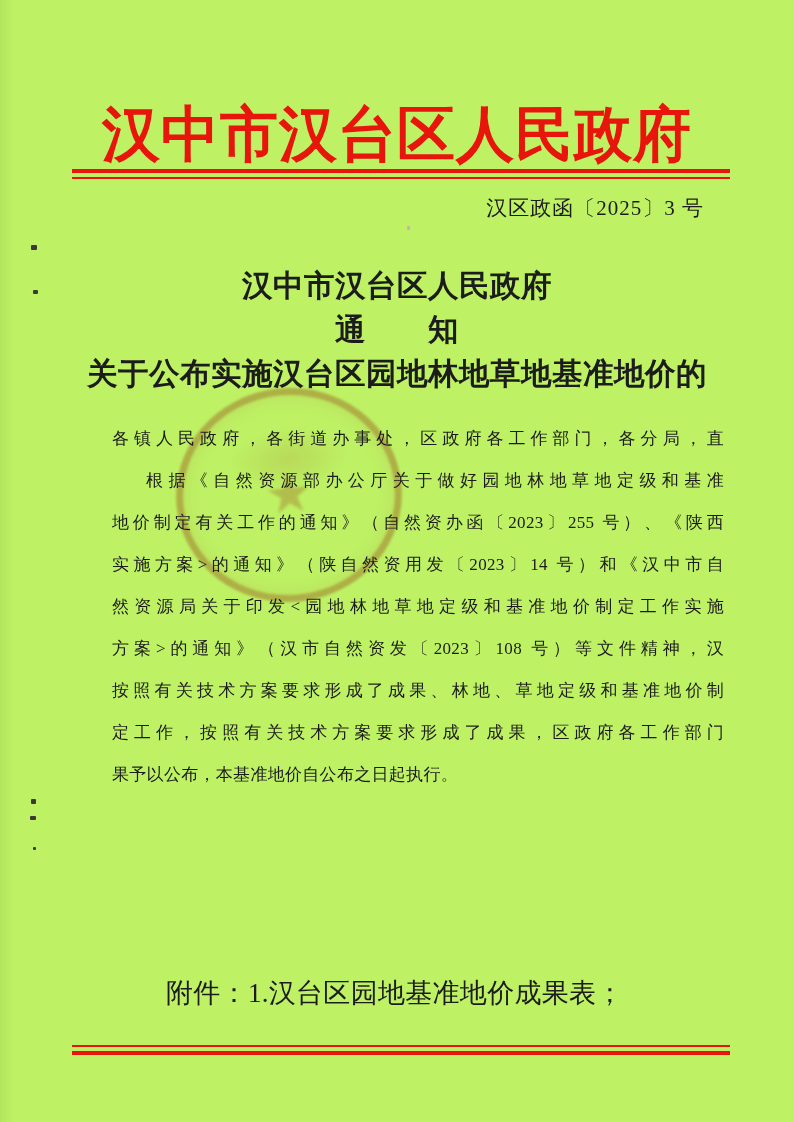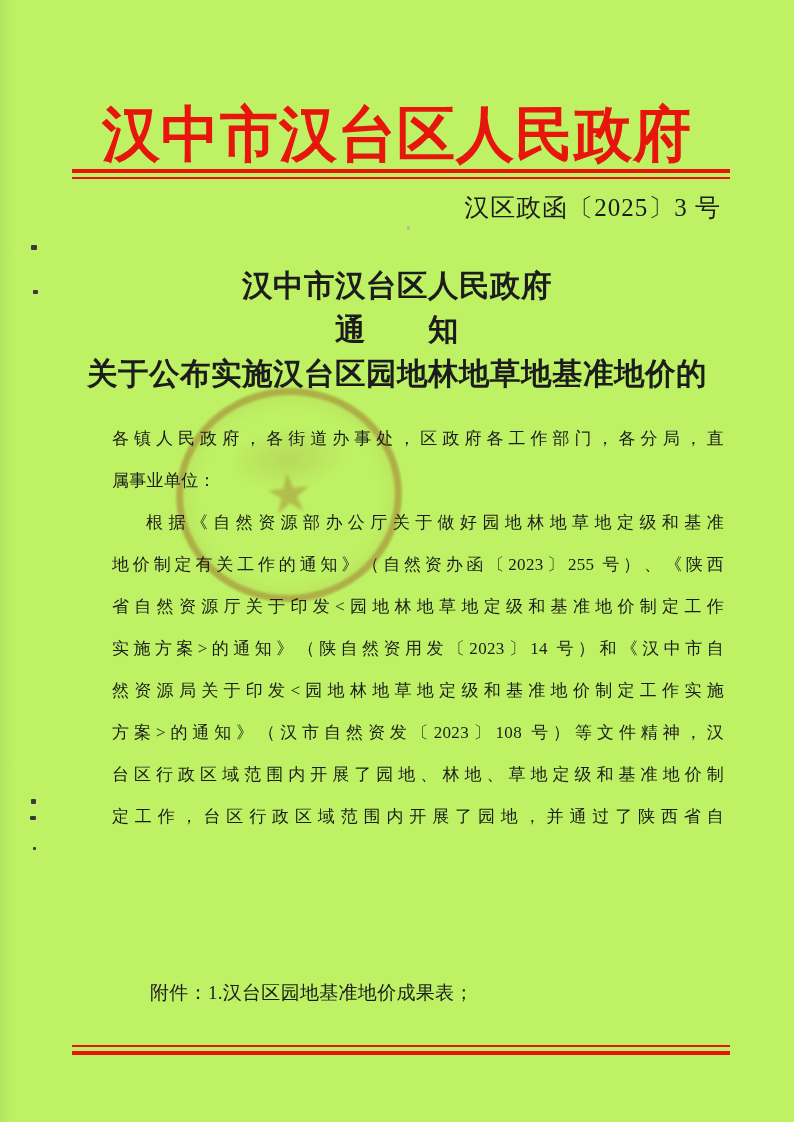--- a/index.html
+++ b/index.html
@@ -25,22 +25,22 @@
     color:#e8150d;
     letter-spacing:1px;
     transform:scaleY(1.04);
   }
   .rule{position:absolute;background:#e8150d;}
   .rule-top-thick{left:72px;top:169px;width:658px;height:4px;}
   .rule-top-thin{left:72px;top:177px;width:658px;height:2px;}
   .rule-bottom-thin{left:72px;top:1045px;width:658px;height:2px;}
   .rule-bottom-thick{left:72px;top:1051px;width:658px;height:4px;}
   .doc-number{
-    position:absolute;right:73px;top:194px;
-    font-size:25px;line-height:28px;
+    position:absolute;right:90px;top:194px;
+    font-size:21px;line-height:28px;
     letter-spacing:1px;
   }
   .doc-title{
     position:absolute;left:60px;top:264px;width:674px;
     text-align:center;font-weight:bold;
     font-size:30.5px;line-height:44px;
     letter-spacing:0.5px;
   }
   .body-text{
     position:absolute;left:112px;top:418px;width:612px;
@@ -49,21 +49,21 @@
   }
   .body-text .line{height:42px;white-space:nowrap;}
   .body-text .line.jl{
     white-space:normal;
     text-align:justify;
     text-align-last:justify;
   }
   .body-text .line.indent{text-indent:2em;}
   .attachment-line{
     position:absolute;left:112px;top:972px;width:612px;
-    font-size:19px;line-height:42px;
+    font-size:27px;line-height:42px;
     text-indent:2em;letter-spacing:0.3px;
   }
   
   .seal{
     position:absolute;left:176px;top:388px;width:226px;height:214px;
     pointer-events:none;
     mix-blend-mode:multiply;
     transform:rotate(-6deg);
   }
   .seal .ring{
@@ -115,29 +115,28 @@
   </div>
 
   <div class="seal">
     <div class="ring"></div>
     <div class="smudge"></div>
     <div class="star">★</div>
   </div>
 
   <div class="body-text">
     <div class="line jl">各镇人民政府，各街道办事处，区政府各工作部门，各分局，直</div>
-    <div class="line">属事业单位：</div>
     <div class="line jl indent">根据《自然资源部办公厅关于做好园地林地草地定级和基准</div>
     <div class="line jl">地价制定有关工作的通知》（自然资办函〔2023〕255 号）、《陕西</div>
-    <div class="line jl">省自然资源厅关于印发&lt;园地林地草地定级和基准地价制定工作</div>
     <div class="line jl">实施方案&gt;的通知》（陕自然资用发〔2023〕14 号）和《汉中市自</div>
     <div class="line jl">然资源局关于印发&lt;园地林地草地定级和基准地价制定工作实施</div>
     <div class="line jl">方案&gt;的通知》（汉市自然资发〔2023〕108 号）等文件精神，汉</div>
-    <div class="line jl">台区行政区域范围内开展了园地、林地、草地定级和基准地价制</div>
-    <div class="line jl">定工作，台区行政区域范围内开展了园地，并通过了陕西省自</div>
+    <div class="line jl">按照有关技术方案要求形成了成果、林地、草地定级和基准地价制</div>
+    <div class="line jl">定工作，按照有关技术方案要求形成了成果，区政府各工作部门</div>
+    <div class="line">果予以公布，本基准地价自公布之日起执行。</div>
   </div>
 
   <div class="attachment-line">附件：1.汉台区园地基准地价成果表；</div>
 
   <div class="rule rule-bottom-thin"></div>
   <div class="rule rule-bottom-thick"></div>
 
   <div class="speck s1"></div>
   <div class="speck s2"></div>
   <div class="speck s3"></div>

